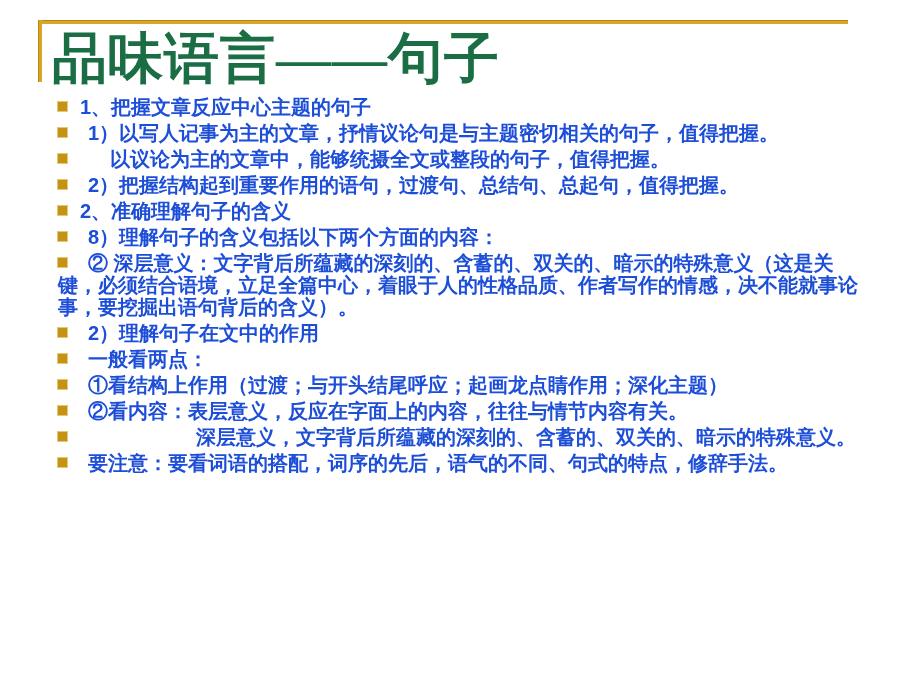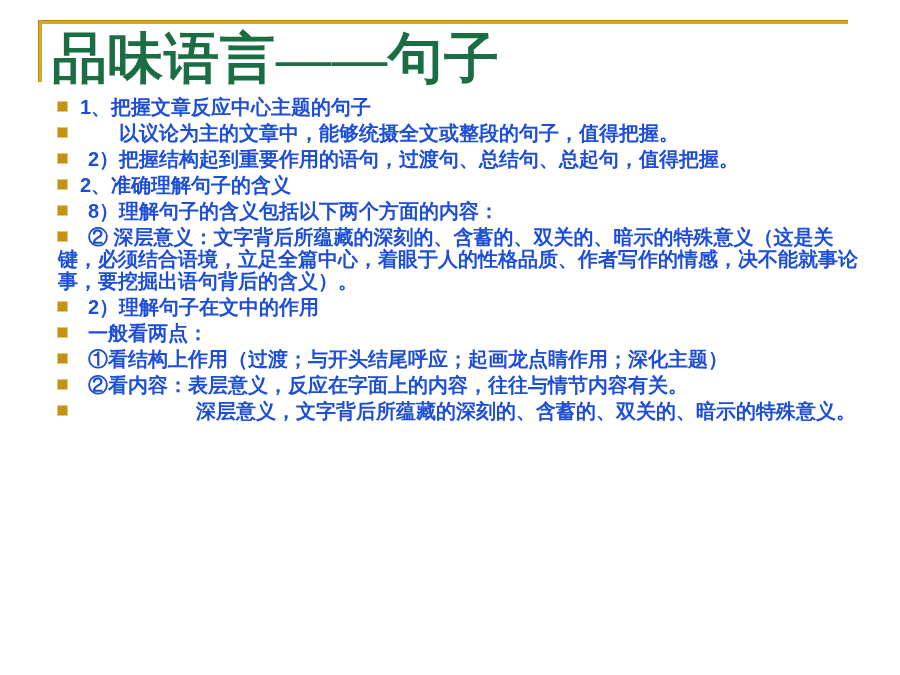--- a/index.html
+++ b/index.html
@@ -80,37 +80,41 @@
     height: 9px;
     background: #C49214;
     outline: 1px solid #E4C878;
   }
   .row .txt {
     display: block;
     margin-left: 13px;
   }
   .lvl1 .txt { text-indent: 22px; }
   .lvl2 .txt { text-indent: 30px; }
-  .lvl3 .txt { text-indent: 52px; padding-left: 9px; }
+  .lvl3 .txt { text-indent: 52px; }
   .lvl4 .txt { text-indent: 122px; padding-left: 16px; }
   .row.wide .txt { max-width: 800px; }
 </style>
 </head>
 <body>
 
 <div class="slide">
   <div class="top-rule"></div>
   <div class="corner-vert"></div>
 
   <h1 class="title">品味语言——句子</h1>
 
   <div class="body" id="bullet-list">
       <div class="row lvl1">
         <span class="bullet"></span>
         <span class="txt">1、把握文章反应中心主题的句子</span>
+      </div>
+      <div class="row lvl2">
+        <span class="bullet"></span>
+        <span class="txt">1）以写人记事为主的文章，抒情议论句是与主题密切相关的句子，值得把握。</span>
       </div>
       <div class="row lvl3">
         <span class="bullet"></span>
         <span class="txt">以议论为主的文章中，能够统摄全文或整段的句子，值得把握。</span>
       </div>
       <div class="row lvl2">
         <span class="bullet"></span>
         <span class="txt">2）把握结构起到重要作用的语句，过渡句、总结句、总起句，值得把握。</span>
       </div>
       <div class="row lvl1">
@@ -138,16 +142,20 @@
         <span class="txt">①看结构上作用（过渡；与开头结尾呼应；起画龙点睛作用；深化主题）</span>
       </div>
       <div class="row lvl2">
         <span class="bullet"></span>
         <span class="txt">②看内容：表层意义，反应在字面上的内容，往往与情节内容有关。</span>
       </div>
       <div class="row lvl4">
         <span class="bullet"></span>
         <span class="txt">深层意义，文字背后所蕴藏的深刻的、含蓄的、双关的、暗示的特殊意义。</span>
       </div>
+      <div class="row lvl2">
+        <span class="bullet"></span>
+        <span class="txt">要注意：要看词语的搭配，词序的先后，语气的不同、句式的特点，修辞手法。</span>
+      </div>
     </div>
 
   <div class="bottom-rule"></div>
 </div>
 
 </body></html>

